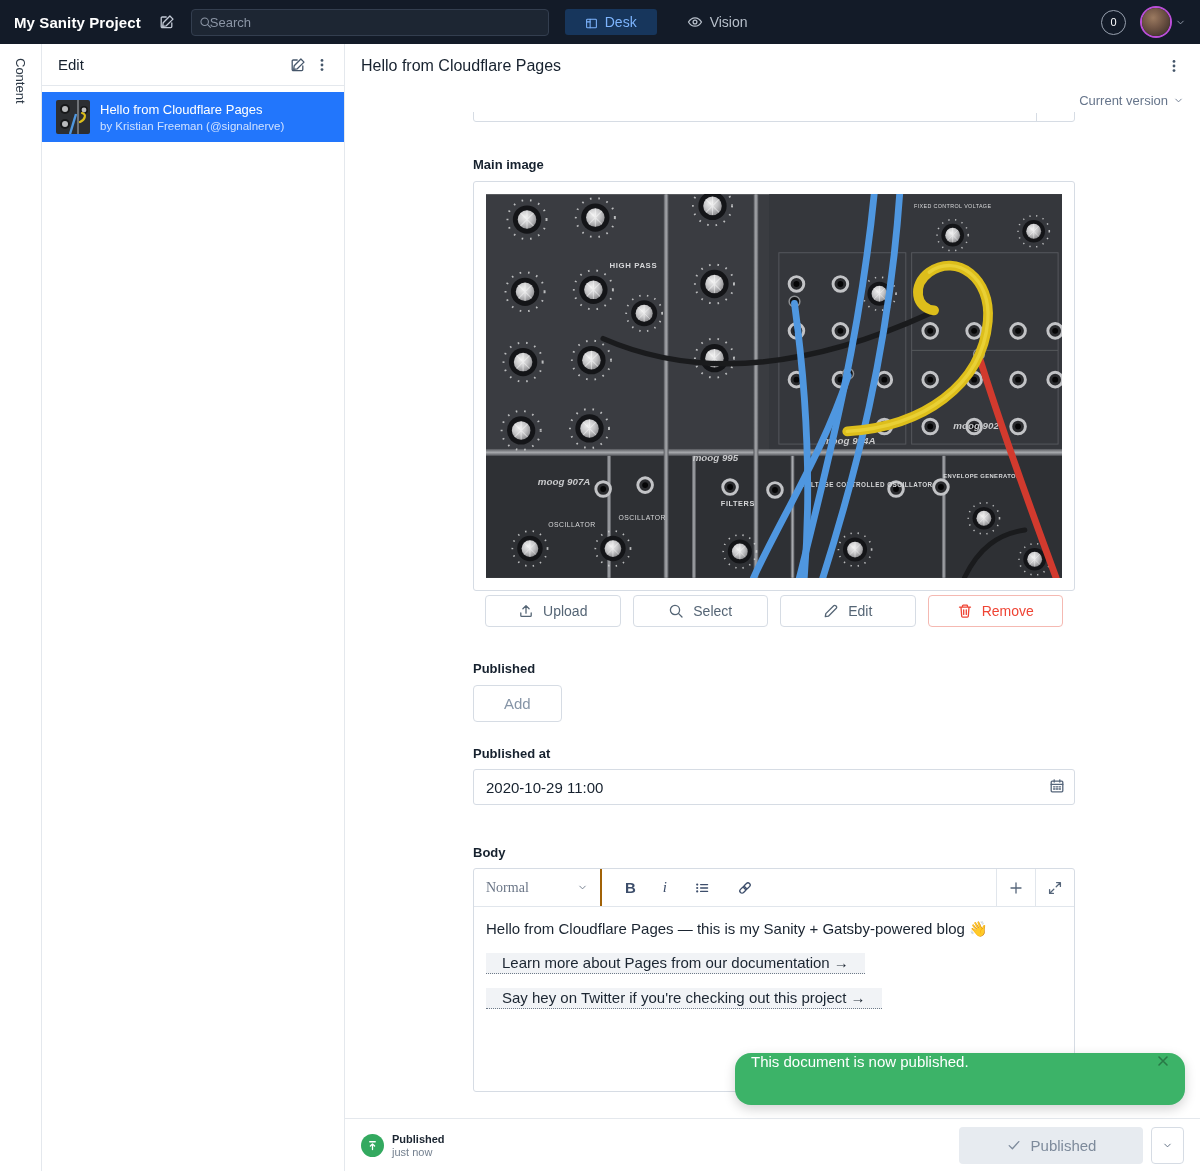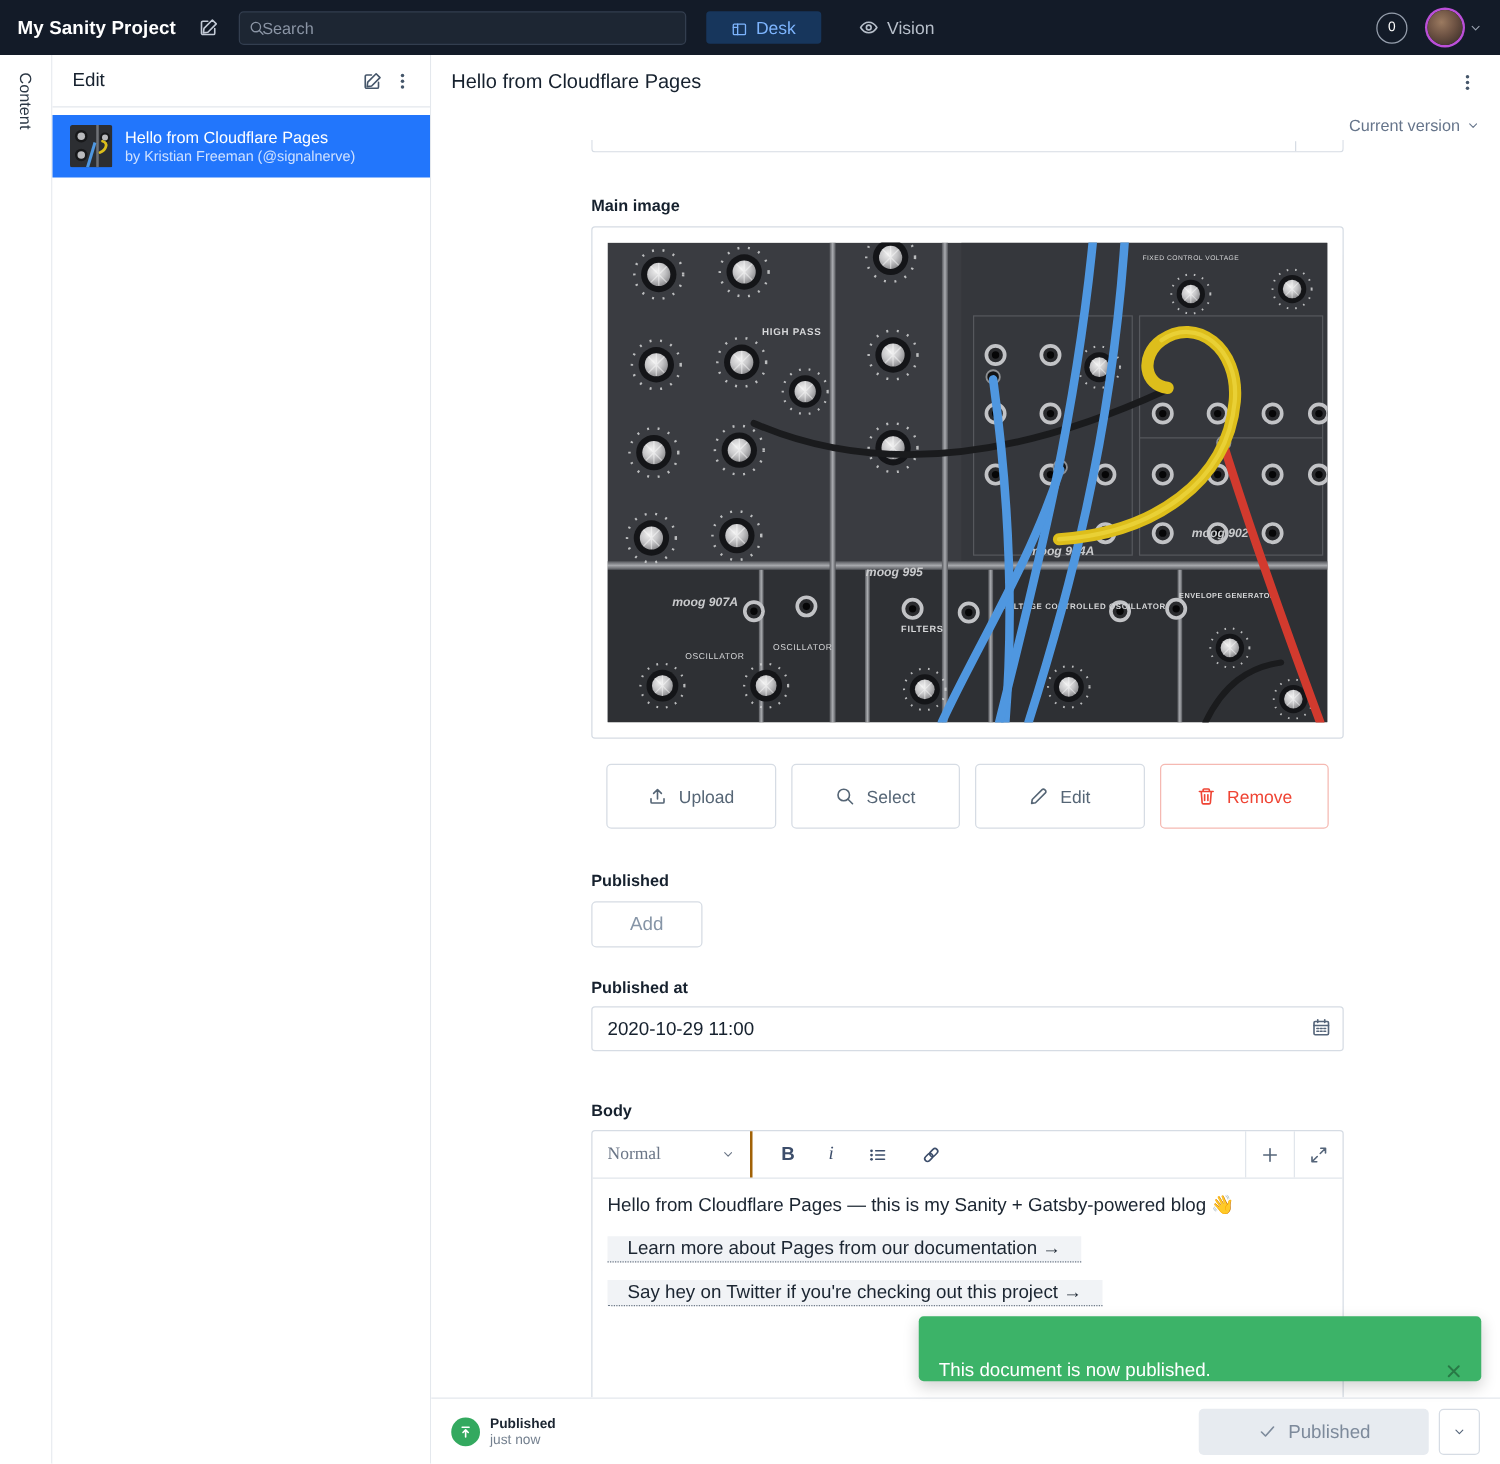--- a/index.html
+++ b/index.html
@@ -50,21 +50,21 @@
   .f-label { font-size:13px; font-weight:600; color:#16212e; line-height:16px; }
   .mt-main { margin-top:35px; }
   .mt-cat  { margin-top:34px; }
   .mt-pub  { margin-top:24px; }
   .mt-body { margin-top:40px; }
 
   .image-box { margin-top:8px; border:1px solid #d6dce4; border-radius:3px; padding:12px; }
   .image-box svg { display:block; width:576px; height:384px; }
 
   .img-buttons { display:grid; grid-template-columns:repeat(4,1fr); gap:12px; margin:4px 12px 0; }
-  .btn { height:52px; display:flex; align-items:center; justify-content:center; gap:9px; background:#fff; border:1px solid #d6dce4; border-radius:4px; font-size:14px; font-weight:500; color:#556575; cursor:pointer; font-family:inherit;margin-top:16px; }
+  .btn { height:32px; display:flex; align-items:center; justify-content:center; gap:9px; background:#fff; border:1px solid #d6dce4; border-radius:4px; font-size:14px; font-weight:500; color:#556575; cursor:pointer; font-family:inherit; }
   .btn-remove { color:#ef4434; border-color:#f5b9b2; }
 
   .add-btn { margin-top:8px; height:37px; padding:0 30px; display:inline-flex; align-items:center; background:#fff; border:1px solid #d6dce4; border-radius:4px; font-size:15px; color:#8695a7; cursor:pointer; font-family:inherit; }
 
   .date-wrap { margin-top:7px; position:relative; }
   .date-input { width:100%; height:36px; border:1px solid #d6dce4; border-radius:3px; padding:0 38px 0 12px; font-size:15px; color:#16212e; font-family:inherit; outline:none; }
   .cal-btn { position:absolute; right:10px; top:9px; color:#55657a; cursor:pointer; display:flex; }
 
   .editor { margin-top:7px; height:224px; border:1px solid #d6dce4; border-radius:3px; display:flex; flex-direction:column; }
   .ed-toolbar { height:38px; border-bottom:1px solid #e1e6ec; display:flex; align-items:stretch; flex:none; }
@@ -72,21 +72,21 @@
   .fmt-cell { display:flex; align-items:center; gap:27px; padding-left:23px; color:#3d4e6b; flex:1; }
   .fmt-b { font-weight:700; font-size:15px; cursor:pointer; }
   .fmt-i { font-style:italic; font-size:15px; font-family:"Liberation Serif","DejaVu Serif",serif; cursor:pointer; }
   .fmt-ic { display:flex; cursor:pointer; }
   .tool-cell { width:39px; border-left:1px solid #e1e6ec; display:flex; align-items:center; justify-content:center; color:#55657a; cursor:pointer; }
   .ed-content { padding:12px; font-size:15px; color:#1b2531; line-height:1.35; }
   .ed-content p { margin-bottom:14px; }
   .ed-link { background:#f1f3f6; border-bottom:1px dotted #6e7a88; padding:1px 16px 2px; cursor:pointer; }
 
   
-  .toast { position:absolute; right:15px; bottom:66px; width:450px; height:52px; background:#3cb368; border-radius:4px; display:flex; align-items:flex-end; padding:0 14px 0 16px; box-shadow:0 4px 12px rgba(0,0,0,.18); z-index:40; }
+  .toast { position:absolute; right:15px; bottom:66px; width:450px; height:52px; background:#3cb368; border-radius:16px; display:flex; align-items:flex-start; padding:0 14px 0 16px; box-shadow:0 4px 12px rgba(0,0,0,.18); z-index:40; }
   .toast-msg { flex:1; color:#fff; font-size:15px; font-weight:500; }
   .toast-close { color:rgba(0,0,0,.32); display:flex; cursor:pointer; }
 
   
   .doc-footer { height:53px; border-top:1px solid #e4e8ed; display:flex; align-items:center; padding:0 16px; flex:none; background:#fff; }
   .pub-circle { width:23px; height:23px; border-radius:50%; background:#33a95f; color:#fff; display:flex; align-items:center; justify-content:center; flex:none; }
   .pub-meta { margin-left:8px; }
   .pub-meta .t1 { font-size:11px; font-weight:600; color:#1b2531; }
   .pub-meta .t2 { font-size:11px; color:#74808f; margin-top:1px; }
   .foot-right { margin-left:auto; display:flex; gap:8px; }

